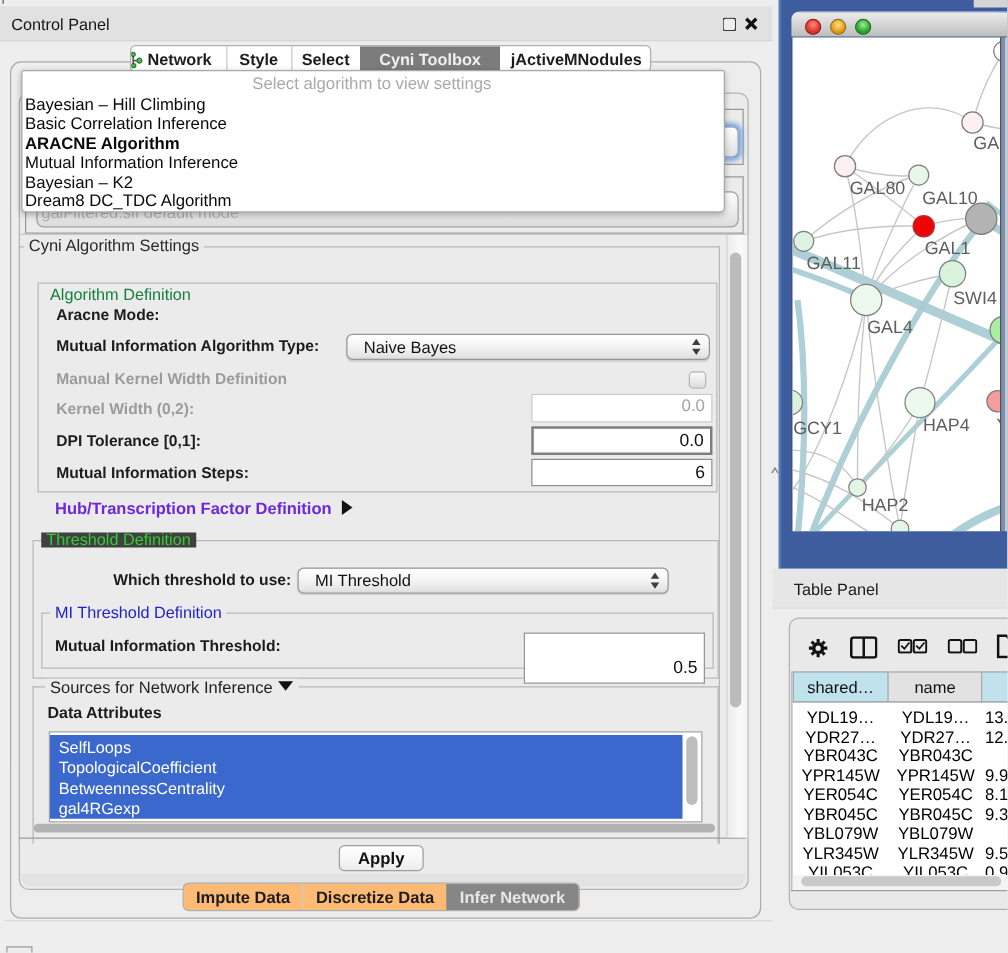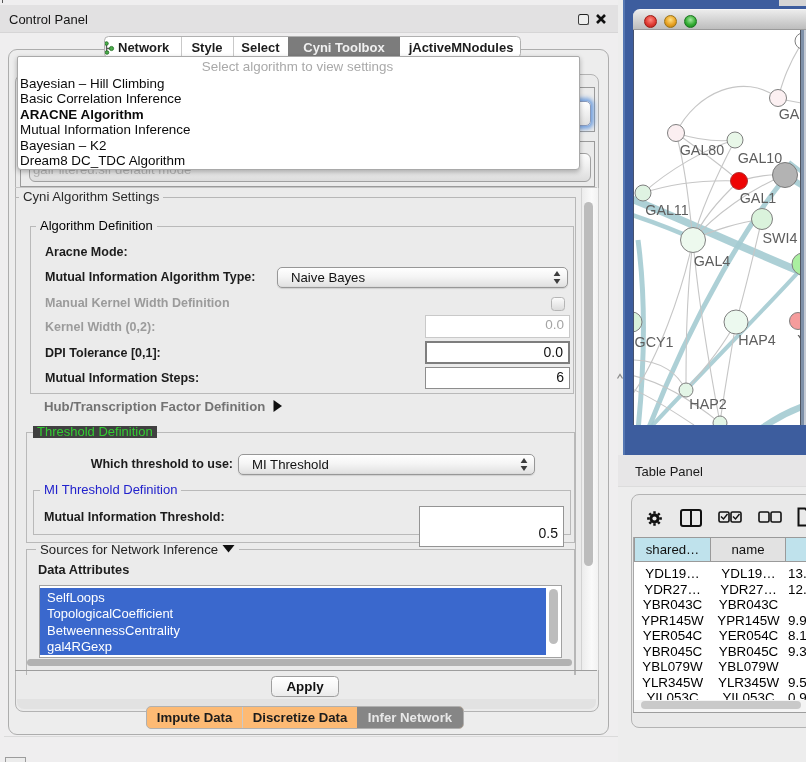--- a/index.html
+++ b/index.html
@@ -41,21 +41,21 @@
   <div class="abs" style="left:20px;top:141px;width:573px;height:44px;border:1px solid #9a9a9a;background:#ebebeb;"></div>
   <div class="abs" style="left:29px;top:153px;width:560px;height:27px;border:1px solid #a0a0a0;border-radius:6px;background:linear-gradient(#fdfdfd,#f0f0f0 45%,#dcdcdc);"></div>
   <div class="abs" style="left:33px;top:162px;font-size:13.2px;color:#b5b5b5;">galFiltered.sif default mode</div>
 
   <div class="abs" style="left:15px;top:187px;width:582px;height:1px;background:#c6c6c6;"></div>
 
   <div class="abs" style="left:15px;top:197px;width:559px;height:477px;border:1px solid #b7b7b7;border-bottom:none;"></div>
   <div class="gt" style="left:19px;top:191px;color:#2b2b2b;font-size:13.2px;">Cyni Algorithm Settings</div>
 
   <div class="gb" style="left:30px;top:226px;width:542px;height:166px;"></div>
-  <div class="gt" style="left:36px;top:220px;color:#000000;">Algorithm Definition</div>
+  <div class="gt" style="left:36px;top:230px;color:#15803d;">Algorithm Definition</div>
 
   <div class="lbl" style="left:45px;top:245px;">Aracne Mode:</div>
 
   <div class="lbl" style="left:45px;top:270px;">Mutual Information Algorithm Type:</div>
   <div class="combo" style="left:277px;top:267px;width:289px;height:19px;">
     <div class="ct" style="top:2px;">Naive Bayes</div>
     <svg class="abs" style="right:5px;top:2px;" width="10" height="15" viewBox="0 0 10 15">
       <path d="M5 1 L8.4 6 H1.6 Z" fill="#3d3d3d"></path>
         <path d="M5 14 L1.6 9 H8.4 Z" fill="#3d3d3d"></path>
     </svg>
@@ -66,21 +66,21 @@
 
   <div class="glbl" style="left:45px;top:320px;">Kernel Width (0,2):</div>
   <div class="field" style="left:425px;top:315px;width:138px;height:20px;border:1px solid #c9c9c9;color:#a4a4a4;padding:1px 5px 0 0;">0.0</div>
 
   <div class="lbl" style="left:45px;top:346px;">DPI Tolerance [0,1]:</div>
   <div class="field" style="left:425px;top:341px;width:136px;height:18px;border:2px solid #7e7e7e;font-size:14px;padding:1px 5px 0 0;">0.0</div>
 
   <div class="lbl" style="left:45px;top:371px;">Mutual Information Steps:</div>
   <div class="field" style="left:425px;top:367px;width:138px;height:19px;border:1px solid #8d8d8d;font-size:14px;padding:1px 5px 0 0;">6</div>
 
-  <div class="abs" style="left:44px;top:399px;font-size:13.2px;font-weight:600;color:#737373;">Hub/Transcription Factor Definition</div>
+  <div class="abs" style="left:44px;top:399px;font-size:13.2px;font-weight:600;color:#6d28d9;">Hub/Transcription Factor Definition</div>
   <svg class="abs" style="left:272px;top:399px;" width="11" height="14" viewBox="0 0 11 14">
       <path d="M1.5 1 L10 7 L1.5 13 Z" fill="#111"></path>
     </svg>
 
   <div class="gb" style="left:26px;top:432px;width:547px;height:109px;"></div>
   <div class="gt" style="left:33px;top:426px;color:#33cc33;background:#404040;">Threshold Definition</div>
 
   <div class="lbl" style="left:40px;top:457px;width:193px;text-align:right;">Which threshold to use:</div>
   <div class="combo" style="left:238px;top:454px;width:295px;height:19px;">
     <div class="ct" style="top:2px;">MI Threshold</div>

